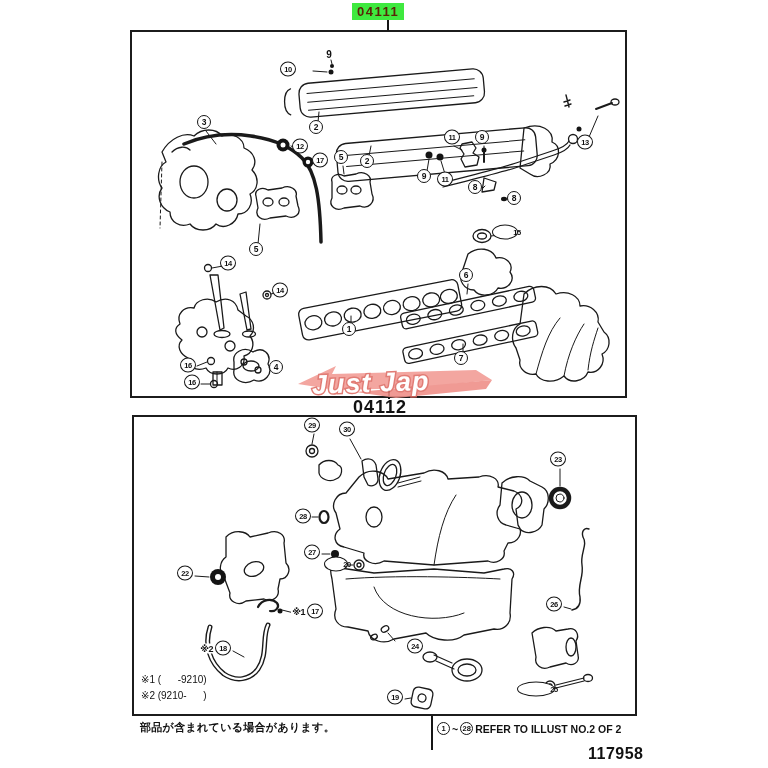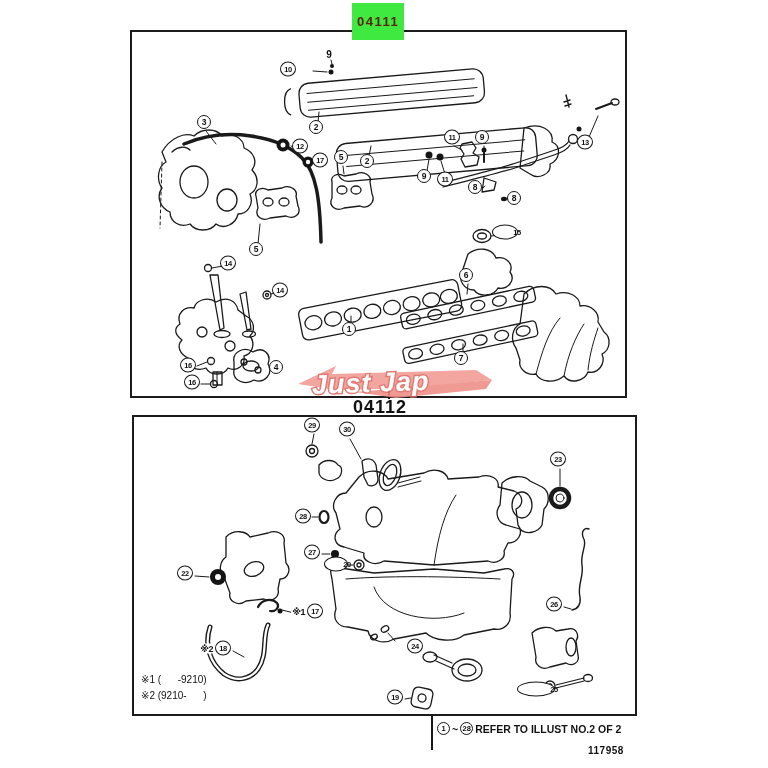--- a/index.html
+++ b/index.html
@@ -3,21 +3,21 @@
 <meta charset="utf-8">
 <style>
   html,body{margin:0;padding:0;background:#ffffff;}
   .stage{position:relative;width:768px;height:768px;background:#fff;overflow:hidden;
          font-family:"Liberation Sans","DejaVu Sans",sans-serif;color:#111;}
   .partbox{position:absolute;border:2px solid #1c1c1c;background:#fff;box-sizing:border-box;}
   #box1{left:130px;top:30px;width:497px;height:368px;}
   #box2{left:132px;top:415px;width:505px;height:301px;}
   .partbox svg{display:block;}
   .green-label{position:absolute;left:352px;top:3px;background:#3fe93f;color:#5a2408;
-    font-size:13px;font-weight:700;letter-spacing:1.5px;padding:11px 5px;line-height:15px;z-index:4;}
+    font-size:13px;font-weight:700;letter-spacing:1.5px;padding:1px 5px;line-height:15px;z-index:4;}
   .tick{position:absolute;width:1.5px;background:#161616;z-index:2;}
   #tick1{left:387px;top:20px;height:11px;}
   #tick2{left:388px;top:390px;height:9px;}
   .label-04112{position:absolute;left:353px;top:397px;width:76px;text-align:left;
     font-size:18px;font-weight:700;letter-spacing:1px;z-index:4;}
   .callout{position:absolute;transform:translate(-50%,-50%);display:flex;align-items:center;
     justify-content:center;width:14px;height:14px;border:1.3px solid #161616;border-radius:50%;
     background:#fff;font-size:8.5px;font-weight:700;color:#111;z-index:3;box-sizing:border-box;}
   .callout.wide{width:16px;height:15px;font-size:7.5px;letter-spacing:-0.5px;}
   .callout.plain{border:none;background:transparent;font-size:10px;width:10px;height:12px;}
@@ -26,21 +26,21 @@
   .range-note{position:absolute;font-size:10px;font-weight:400;white-space:pre;z-index:3;}
   #range1{left:141px;top:674px;}
   #range2{left:141px;top:690px;}
   .jp-note{position:absolute;left:140px;top:720px;width:292px;font-size:11px;font-weight:600;
     line-height:15px;letter-spacing:0.3px;z-index:3;}
   .footer-divider{position:absolute;left:431px;top:716px;width:1.5px;height:34px;background:#161616;z-index:3;}
   .refer-note{position:absolute;left:437px;top:722px;font-size:10.5px;font-weight:600;
     display:flex;align-items:center;gap:2px;z-index:3;}
   .refer-circle{display:inline-flex;align-items:center;justify-content:center;width:13px;height:13px;
     border:1.2px solid #161616;border-radius:50%;font-size:7.5px;font-weight:700;box-sizing:border-box;}
-  .sheet-code{position:absolute;left:588px;top:745px;font-size:10px;font-weight:700;letter-spacing:0.5px;z-index:3;}
+  .sheet-code{position:absolute;left:588px;top:745px;font-size:16px;font-weight:700;letter-spacing:0.5px;z-index:3;}
   .watermark{position:absolute;left:296px;top:358px;width:200px;height:48px;z-index:5;opacity:0.88;}
 </style>
 </head>
 <body>
 
 <div class="stage">
 
   <div class="green-label">04111</div>
   <div class="tick" id="tick1"></div>
 
@@ -378,20 +378,21 @@
 
   <div class="watermark">
     <svg width="200" height="48" viewBox="0 0 200 48">
       <polygon points="2,26 40,8 36,16 180,12 196,22 120,30 40,32" fill="#f29a94"></polygon>
       <polygon points="60,34 196,22 190,31 100,40" fill="#ee8d86"></polygon>
       <text x="16" y="33" font-family="Liberation Sans, DejaVu Sans, sans-serif" font-size="27" font-style="italic" font-weight="bold" fill="#ffffff" stroke="#dd6a62" stroke-width="3" paint-order="stroke" letter-spacing="1" transform="rotate(-2 100 24)">Just Jap</text>
     </svg>
   </div>
 
   <div class="jp-note">
+    <div>部品が含まれている場合があります。</div>
   </div>
   <div class="footer-divider"></div>
   <div class="refer-note">
     <span class="refer-circle">1</span>
     <span>~</span>
     <span class="refer-circle">28</span>
     <span>REFER TO ILLUST NO.2 OF 2</span>
   </div>
   <div class="sheet-code">117958</div>
 

